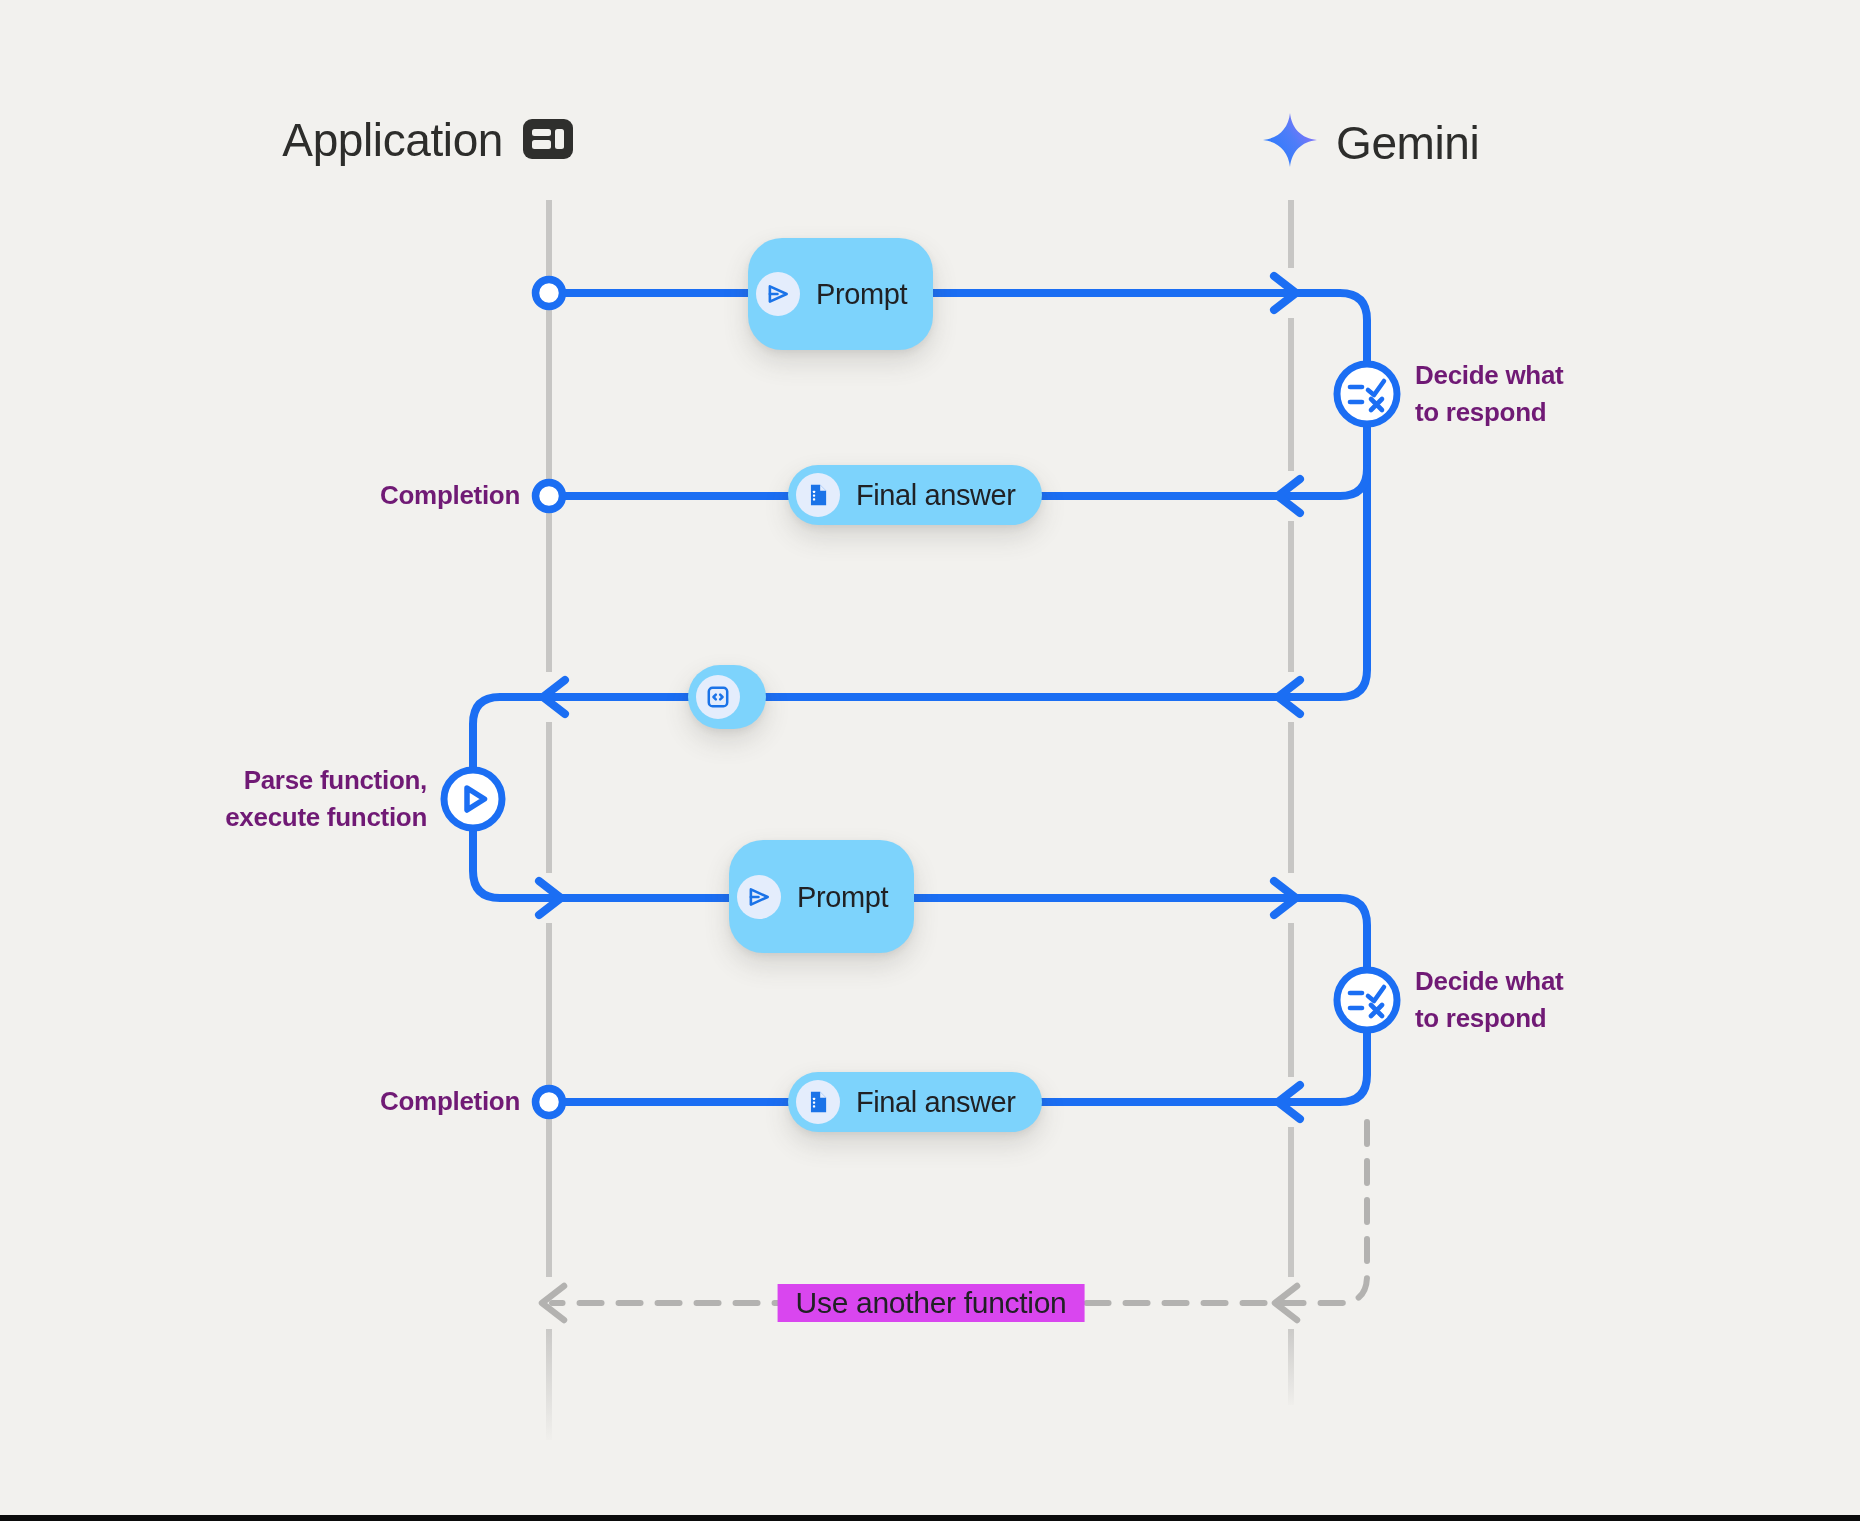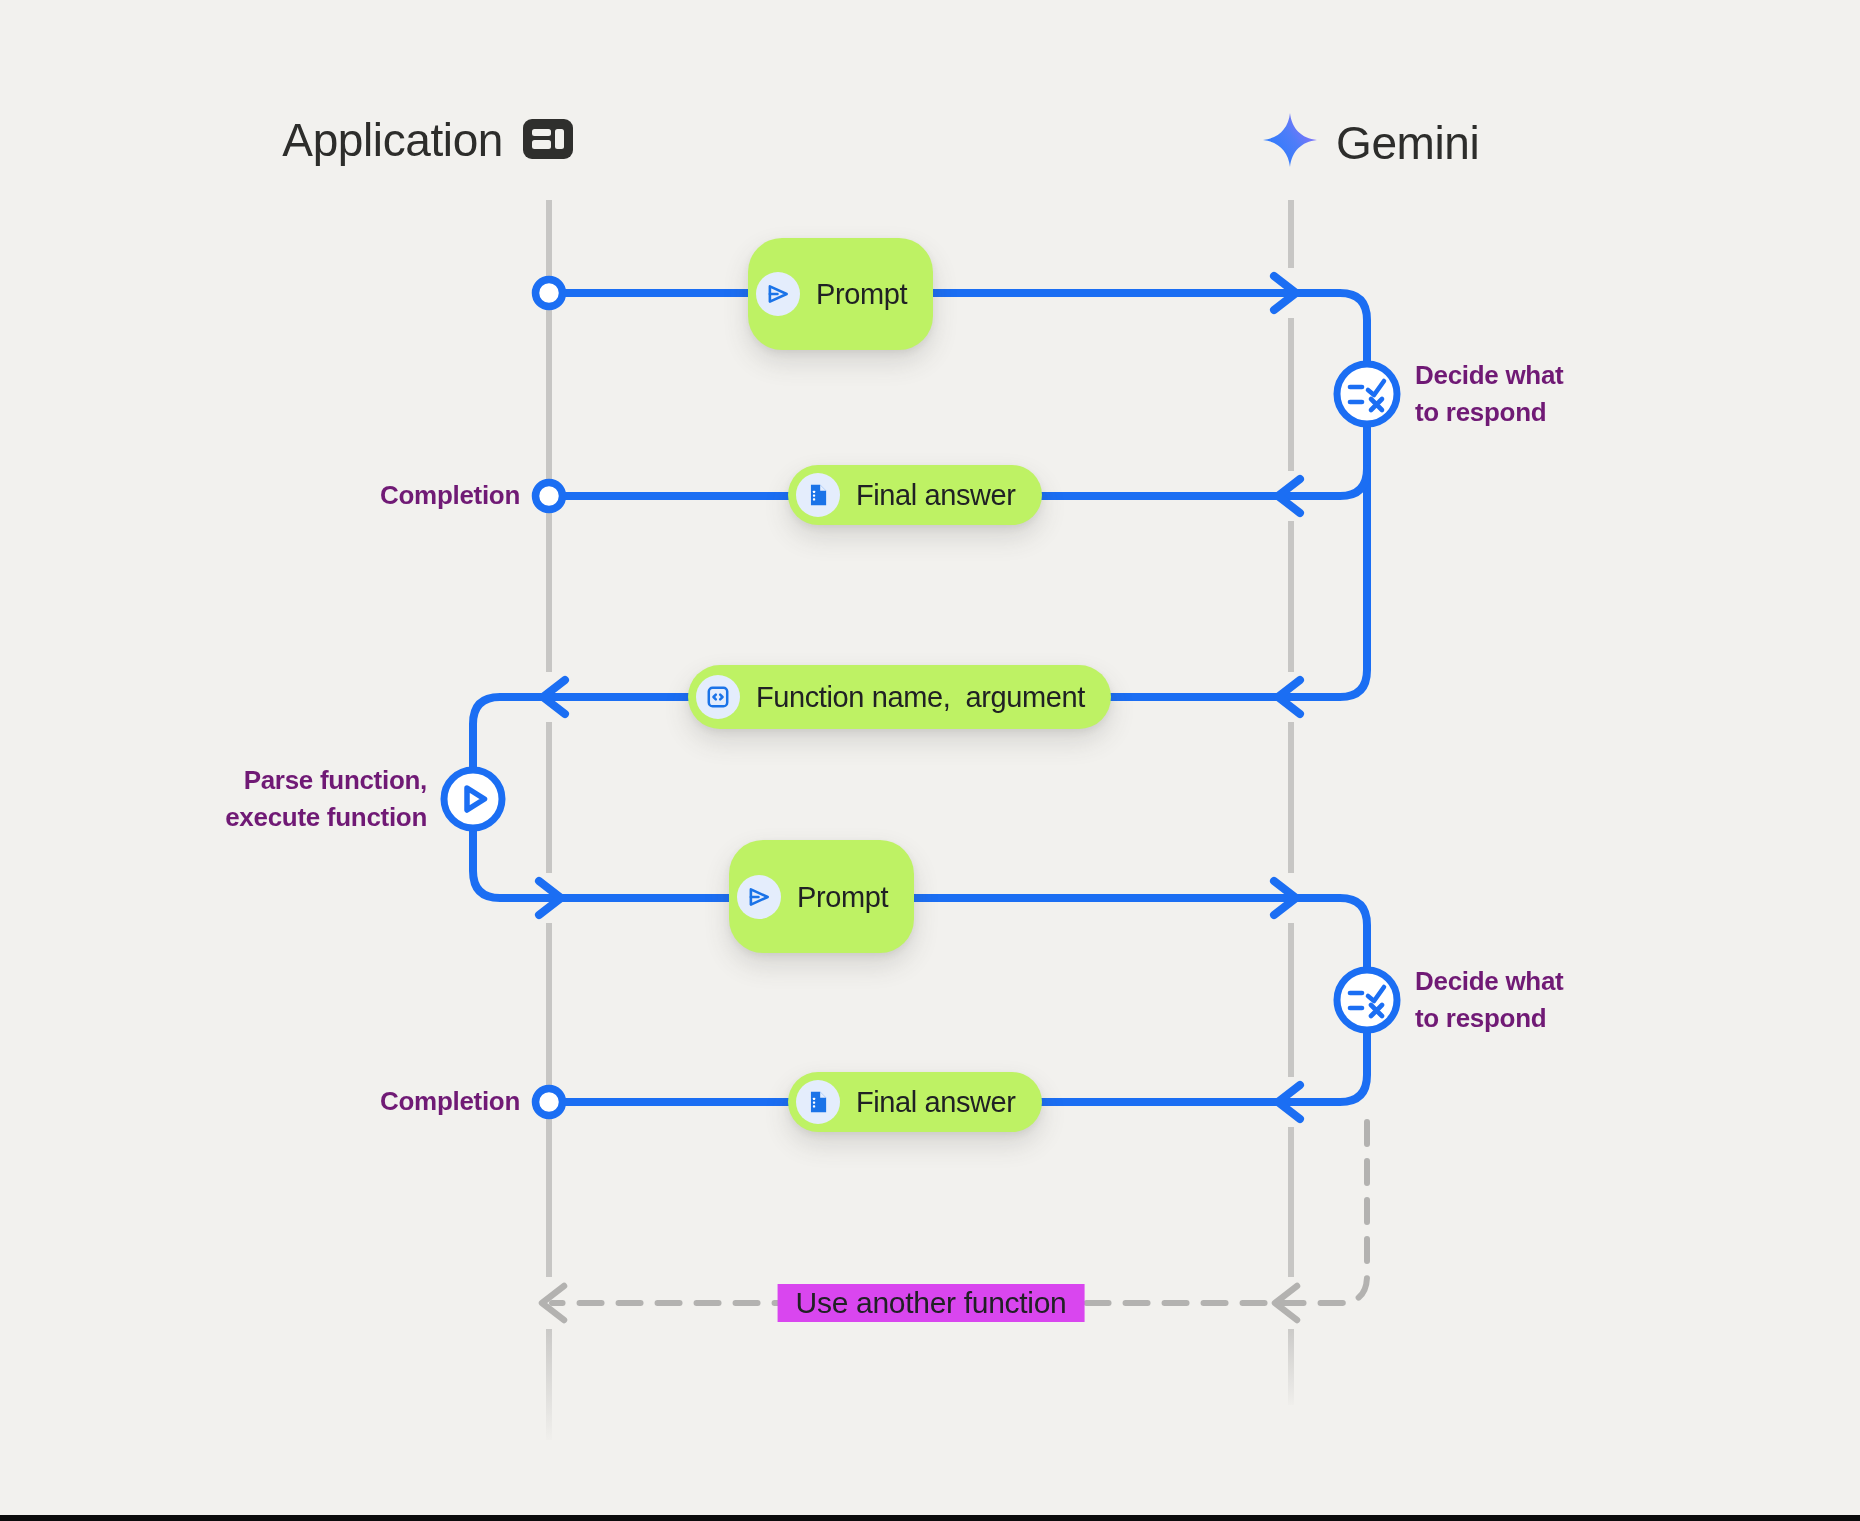--- a/index.html
+++ b/index.html
@@ -12,21 +12,21 @@
   #flow-svg{position:absolute;left:0;top:0;}
 
   
   .actor-label{
     position:absolute;font-size:46px;font-weight:500;color:#2d2d2b;
     letter-spacing:-0.4px;line-height:46px;white-space:nowrap;
   }
   
   .msg-box{
     position:absolute;display:flex;flex-direction:column;justify-content:center;
-    gap:6px;background:#bef264;border-radius:34px;
+    gap:6px;background:#7dd3fc;border-radius:34px;
     padding:8px 26px 8px 8px;width:max-content;box-sizing:border-box;
     box-shadow:0 12px 26px rgba(70,68,60,.16),0 3px 7px rgba(70,68,60,.08);
   }
   .msg-row{display:flex;align-items:center;gap:16px;}
   .icon-chip{
     width:44px;height:44px;border-radius:50%;background:#e4edfc;
     display:flex;align-items:center;justify-content:center;flex:0 0 44px;
   }
   .msg-label{
     font-size:29px;font-weight:500;color:#202124;letter-spacing:-0.4px;
@@ -184,21 +184,20 @@
 
   <div class="msg-box" style="left:688px;top:665px;height:64px;">
     <div class="msg-row">
       <span class="icon-chip">
         <svg width="26" height="26" viewBox="0 0 24 24" fill="none" stroke="#1a73e8" stroke-width="2.3" stroke-linejoin="round" stroke-linecap="round">
           <rect x="3.5" y="3.5" width="17" height="17" rx="3.5"></rect>
           <path d="M10 9.8 L7.8 12 L10 14.2"></path>
             <path d="M14 9.8 L16.2 12 L14 14.2"></path>
           </svg>
       </span>
-      <span class="msg-label">Function name,  argument</span>
     </div>
   </div>
 
   <div class="msg-box" style="left:729px;top:840px;height:113px;">
     <div class="msg-row">
       <span class="icon-chip">
         <svg width="26" height="26" viewBox="0 0 24 24" fill="none" stroke="#1a73e8" stroke-width="2.4" stroke-linejoin="round" stroke-linecap="round">
           <path d="M4.5 5 L20 12 L4.5 19 Z"></path>
             <path d="M4.5 12 H11.5"></path>
           </svg>

